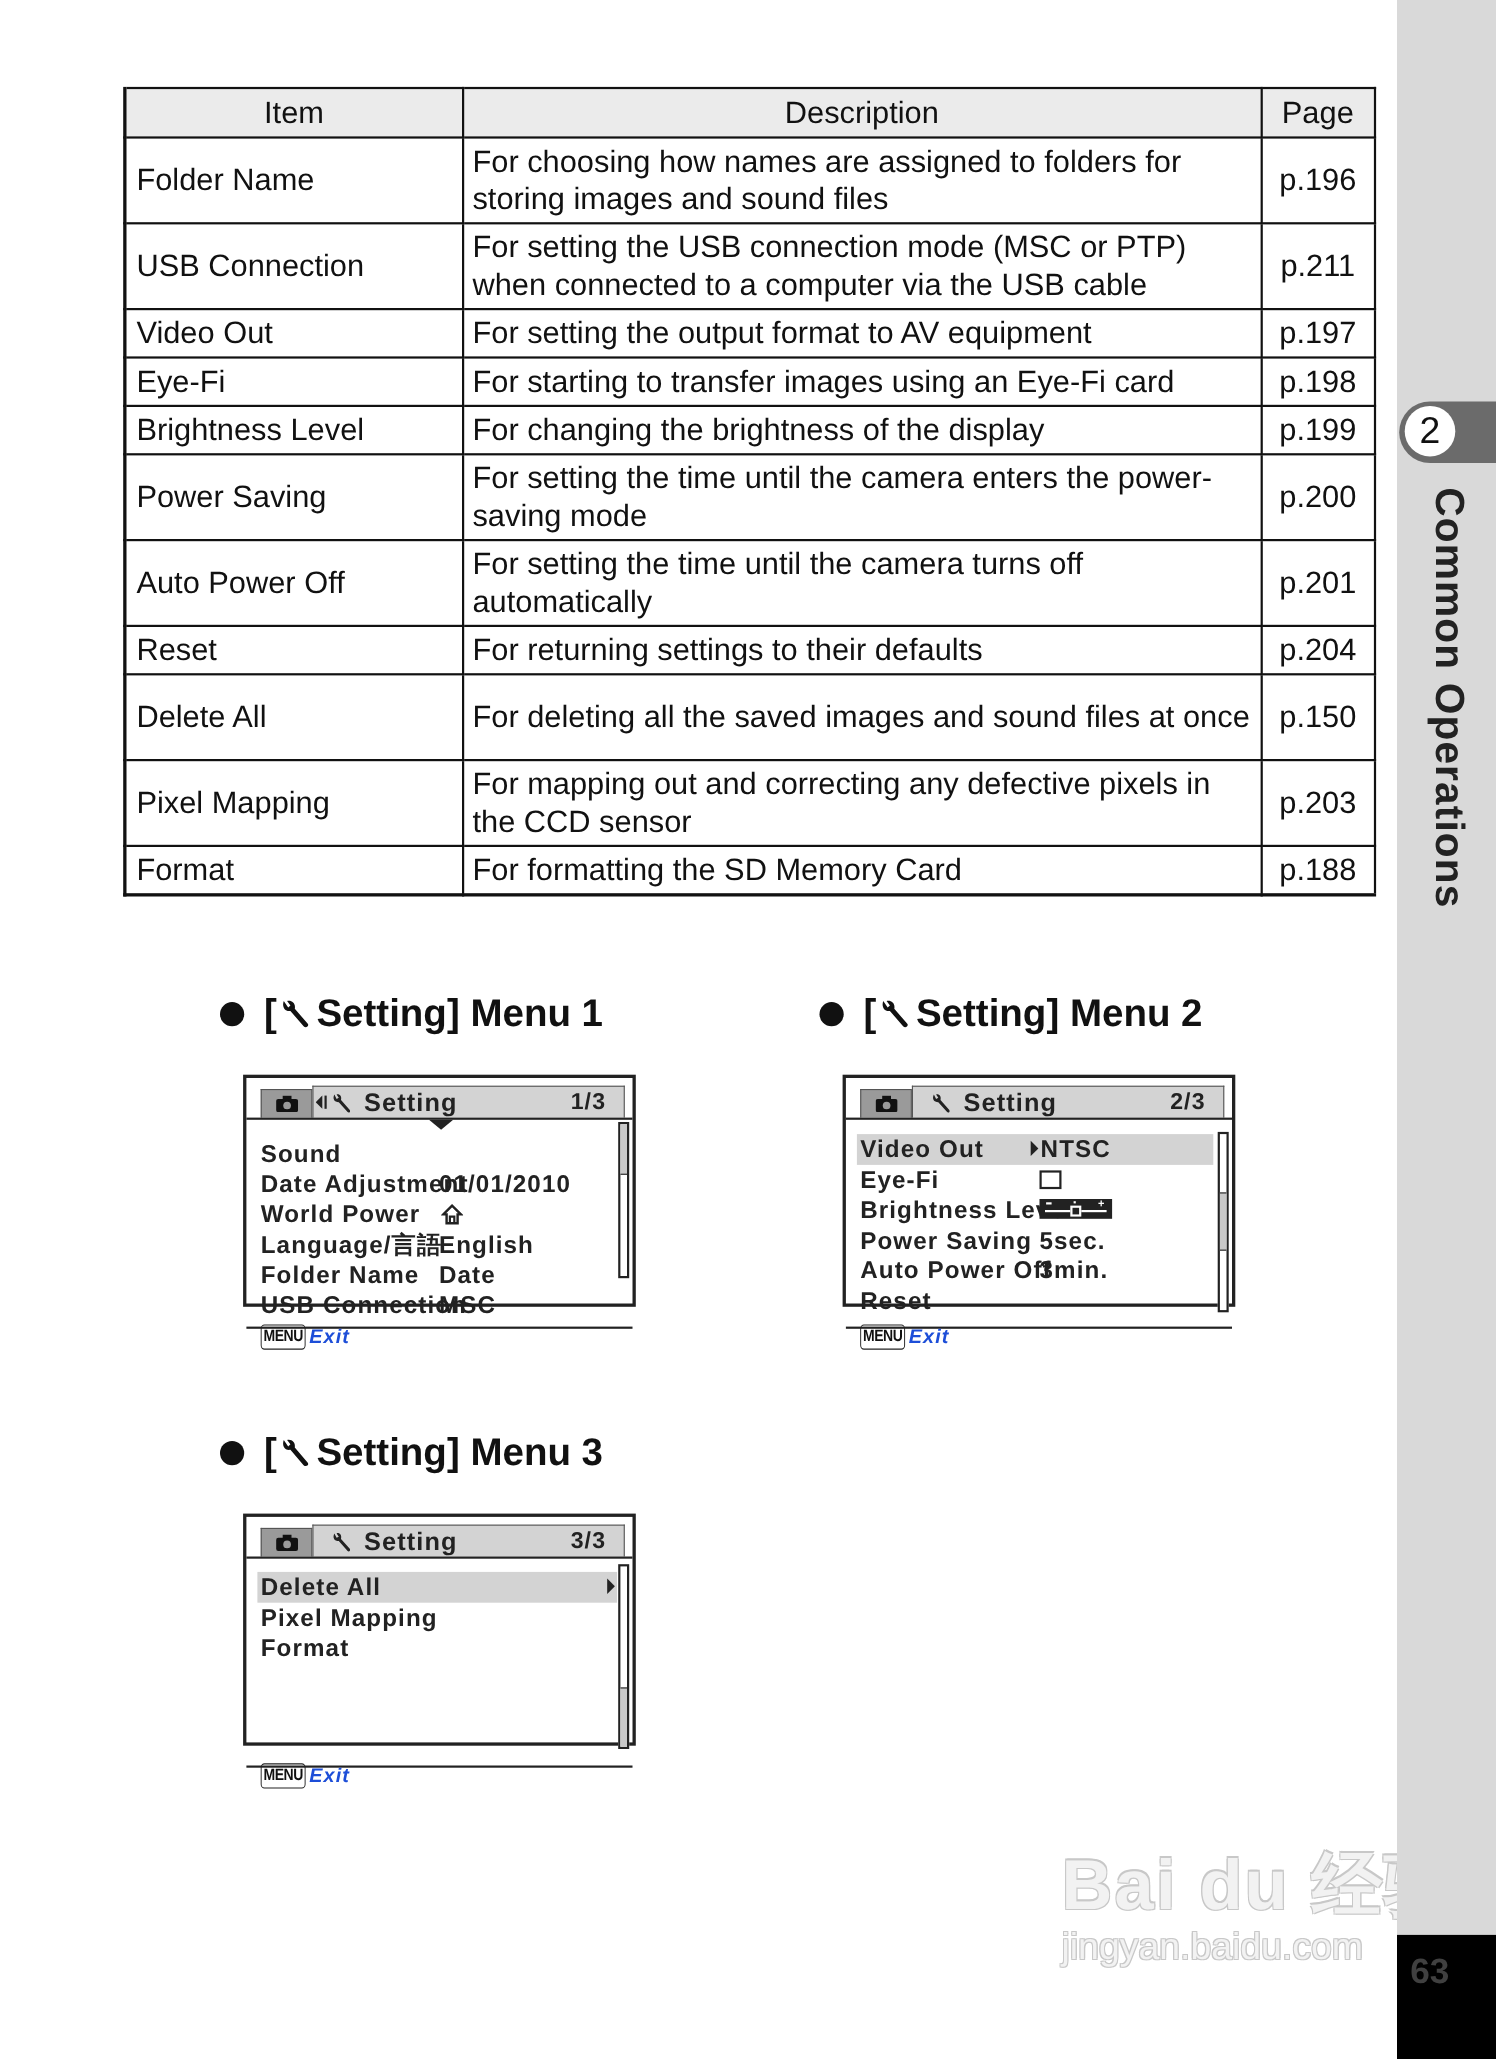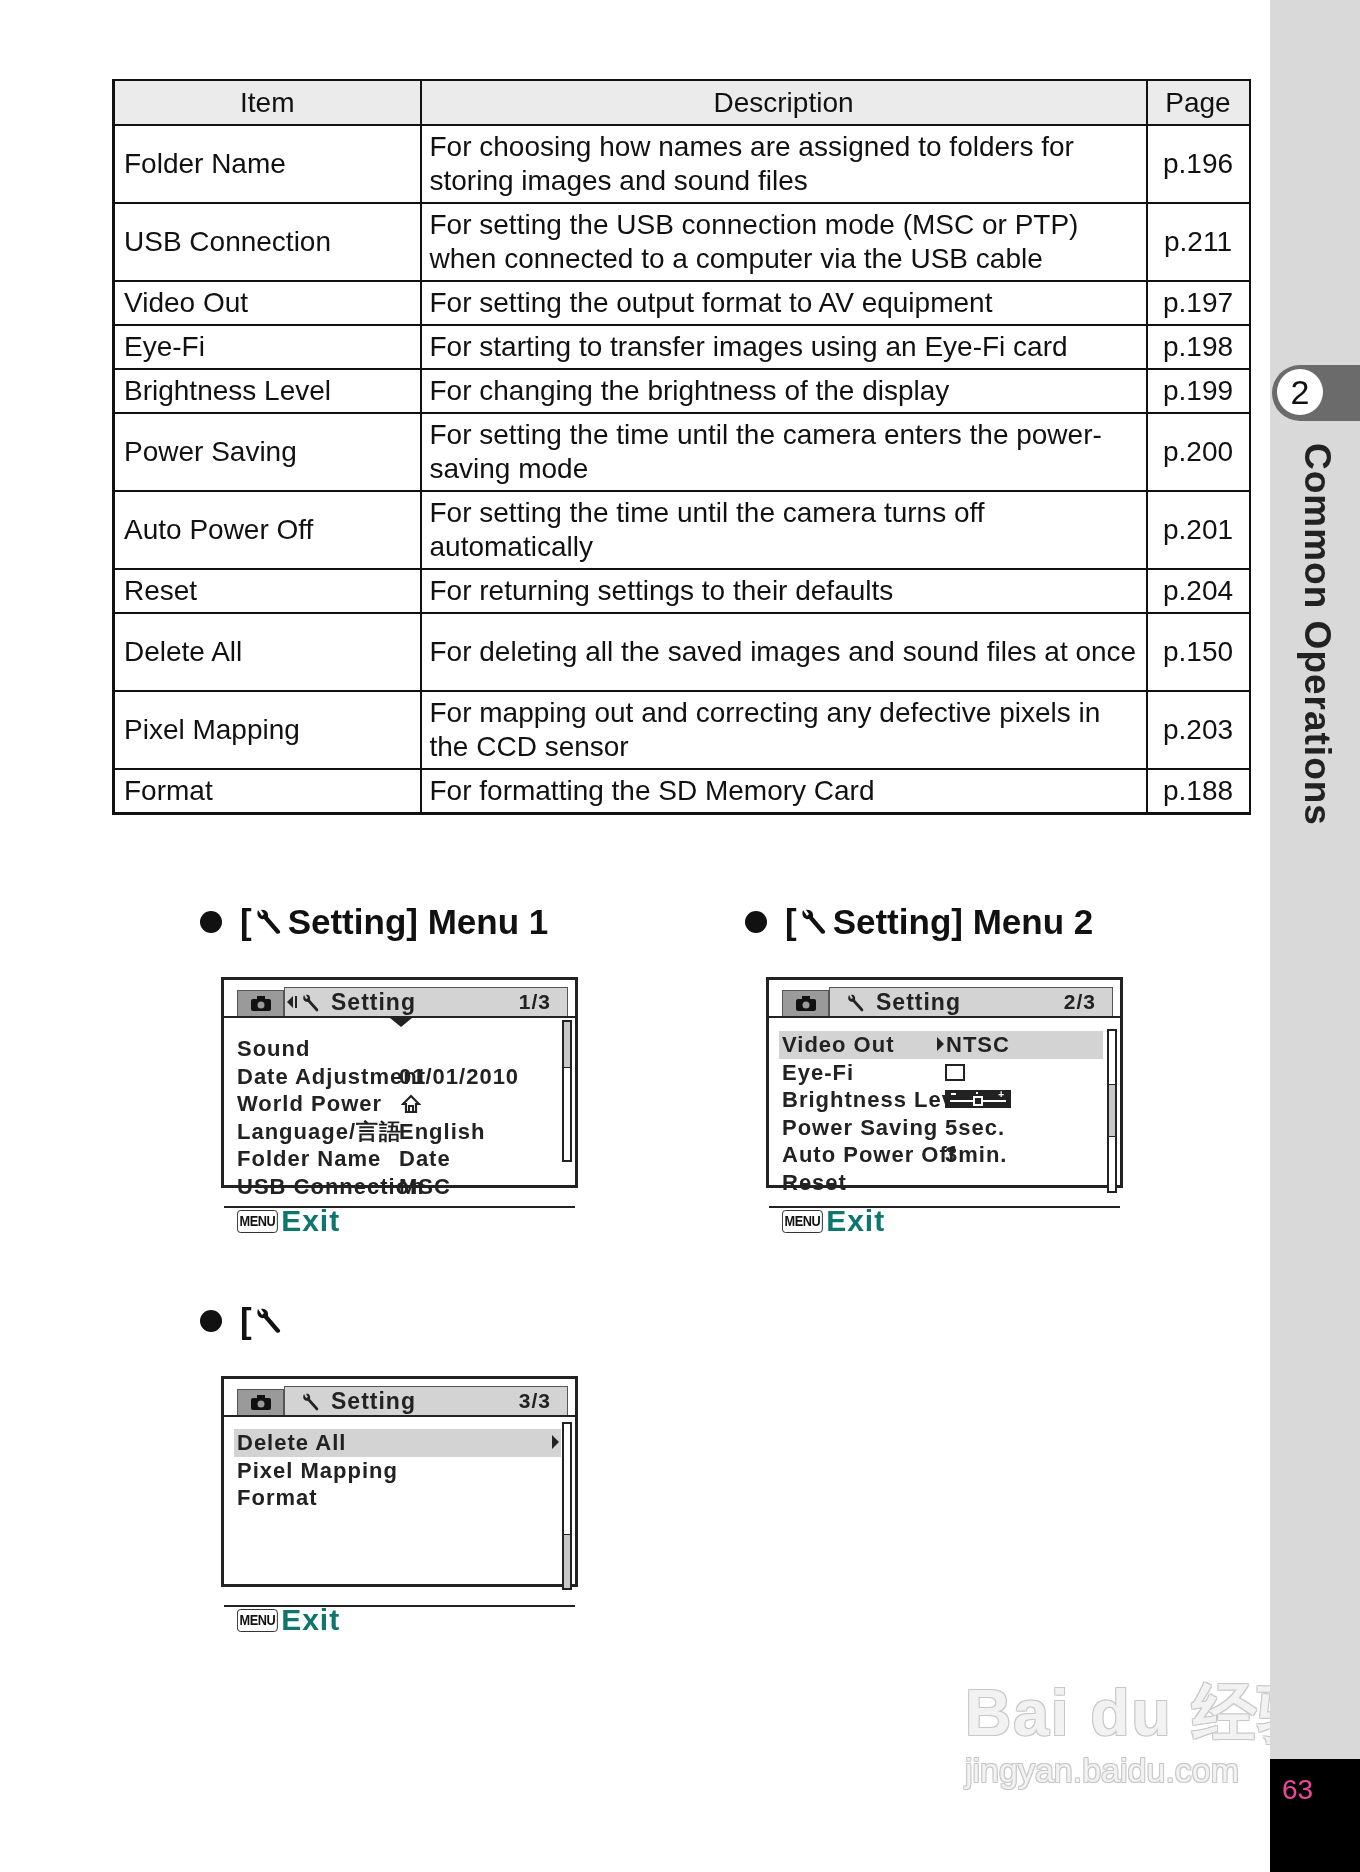--- a/index.html
+++ b/index.html
@@ -85,21 +85,21 @@
   }
   .screen .scroll .thumb { position: absolute; left: 0; right: 0; height: 33%; background: #c8c8c8; border-bottom: 1px solid #222; }
   .screen .hline-bot { position: absolute; left: 0; right: 0; top: 226px; height: 2px; background: #222; }
   .screen .footer { position: absolute; left: 13px; top: 224px; display: flex; align-items: center; }
   .screen .menu-badge {
     font-family: "Liberation Sans Narrow", "Liberation Sans", sans-serif;
     font-size: 15px; font-weight: bold; border: 1.5px solid #222; border-radius: 4px;
     padding: 0 2px; line-height: 20px; height: 23px; letter-spacing: -0.5px; transform: scaleX(0.85); transform-origin: left center;
     margin-right: -4px;
   }
-  .screen .exit { font-size: 30px; letter-spacing: 1px; color: #0f766e; }
+  .screen .exit { font-size: 18px; letter-spacing: 1px; color: #1d4ed8; font-style: italic; }
 
   .eyefi-box { display: inline-block; width: 20px; height: 17px; border: 2px solid #222; margin-top: 5px; }
   .bright-bar { display: inline-block; width: 66px; height: 18px; background: #222; position: relative; margin-top: 4px; }
   .bright-bar .line { position: absolute; left: 5px; right: 5px; top: 10px; height: 2px; background: #fff; }
   .bright-bar .knob { position: absolute; left: 27px; top: 6px; width: 10px; height: 10px; border: 2px solid #fff; background: #222; }
   .bright-bar .minus { position: absolute; left: 6px; top: 3px; width: 5px; height: 2px; background: #fff; }
   .bright-bar .dot { position: absolute; left: 31px; top: 2px; width: 2px; height: 2px; background: #fff; }
   .bright-bar .plus { position: absolute; right: 6px; top: 0px; color: #fff; font-size: 10px; line-height: 10px; }
 
   .tri-right { display: inline-block; width: 0; height: 0; border-top: 7px solid transparent; border-bottom: 7px solid transparent; border-left: 7px solid #222; margin-right: 2px; vertical-align: 1px; }
@@ -112,21 +112,21 @@
   }
   .chapter-num {
     position: absolute; left: 1277px; top: 369px; width: 46px; height: 46px; border-radius: 50%;
     background: #fff; text-align: center; font-size: 34px; line-height: 46px; color: #111;
   }
   .chapter-title {
     position: absolute; left: 1296px; top: 443px;
     writing-mode: vertical-rl; font-weight: bold; font-size: 37px; letter-spacing: 1px; color: #222; white-space: nowrap;
   }
   .page-box { position: absolute; left: 1270px; top: 1759px; width: 90px; height: 113px; background: #000; }
-  .page-num { position: absolute; left: 1282px; top: 1774px; color: #ec4899; font-weight: normal; font-size: 28px; }
+  .page-num { position: absolute; left: 1282px; top: 1774px; color: #404040; font-weight: bold; font-size: 32px; }
 
   
   .watermark { position: absolute; left: 965px; top: 1670px; color: #f2f2f2; font-weight: bold; }
   .watermark .wm-logo { font-size: 64px; letter-spacing: 2px;
     text-shadow: -1px -1px 0 #c8c8c8, 1px -1px 0 #c8c8c8, -1px 1px 0 #c8c8c8, 1px 1px 0 #c8c8c8; }
   .watermark .wm-url { font-size: 34px; font-weight: normal; margin-top: -6px;
     text-shadow: -1px -1px 0 #c8c8c8, 1px -1px 0 #c8c8c8, -1px 1px 0 #c8c8c8, 1px 1px 0 #c8c8c8; }
 </style>
 </head>
 <body>
@@ -220,20 +220,21 @@
     </svg>
   <span> Setting] Menu 2</span>
 </div>
 
 <div class="menu-heading" style="left:200px; top:1301px;">
   <span class="bullet"></span>
   <span>[</span>
   <svg class="wrench" viewBox="0 0 30 32">
       <path d="M4 4 C2 9 5 14 10 13 L22 27 C24 29 27 27 26 25 L14 11 C15 6 11 3 7 4 L10 8 L8 10 Z" fill="#111"></path>
     </svg>
+  <span> Setting] Menu 3</span>
 </div>
 
 <div class="screen" style="left:221px; top:977px;">
   <div class="tab-cam">
     <svg width="20" height="15" viewBox="0 0 20 15">
         <rect x="0" y="3" width="20" height="12" rx="2" fill="#111"></rect>
         <rect x="6" y="0" width="8" height="4" fill="#111"></rect>
         <circle cx="10" cy="9" r="3.5" fill="#9a9a9a"></circle>
       </svg>
   </div>

